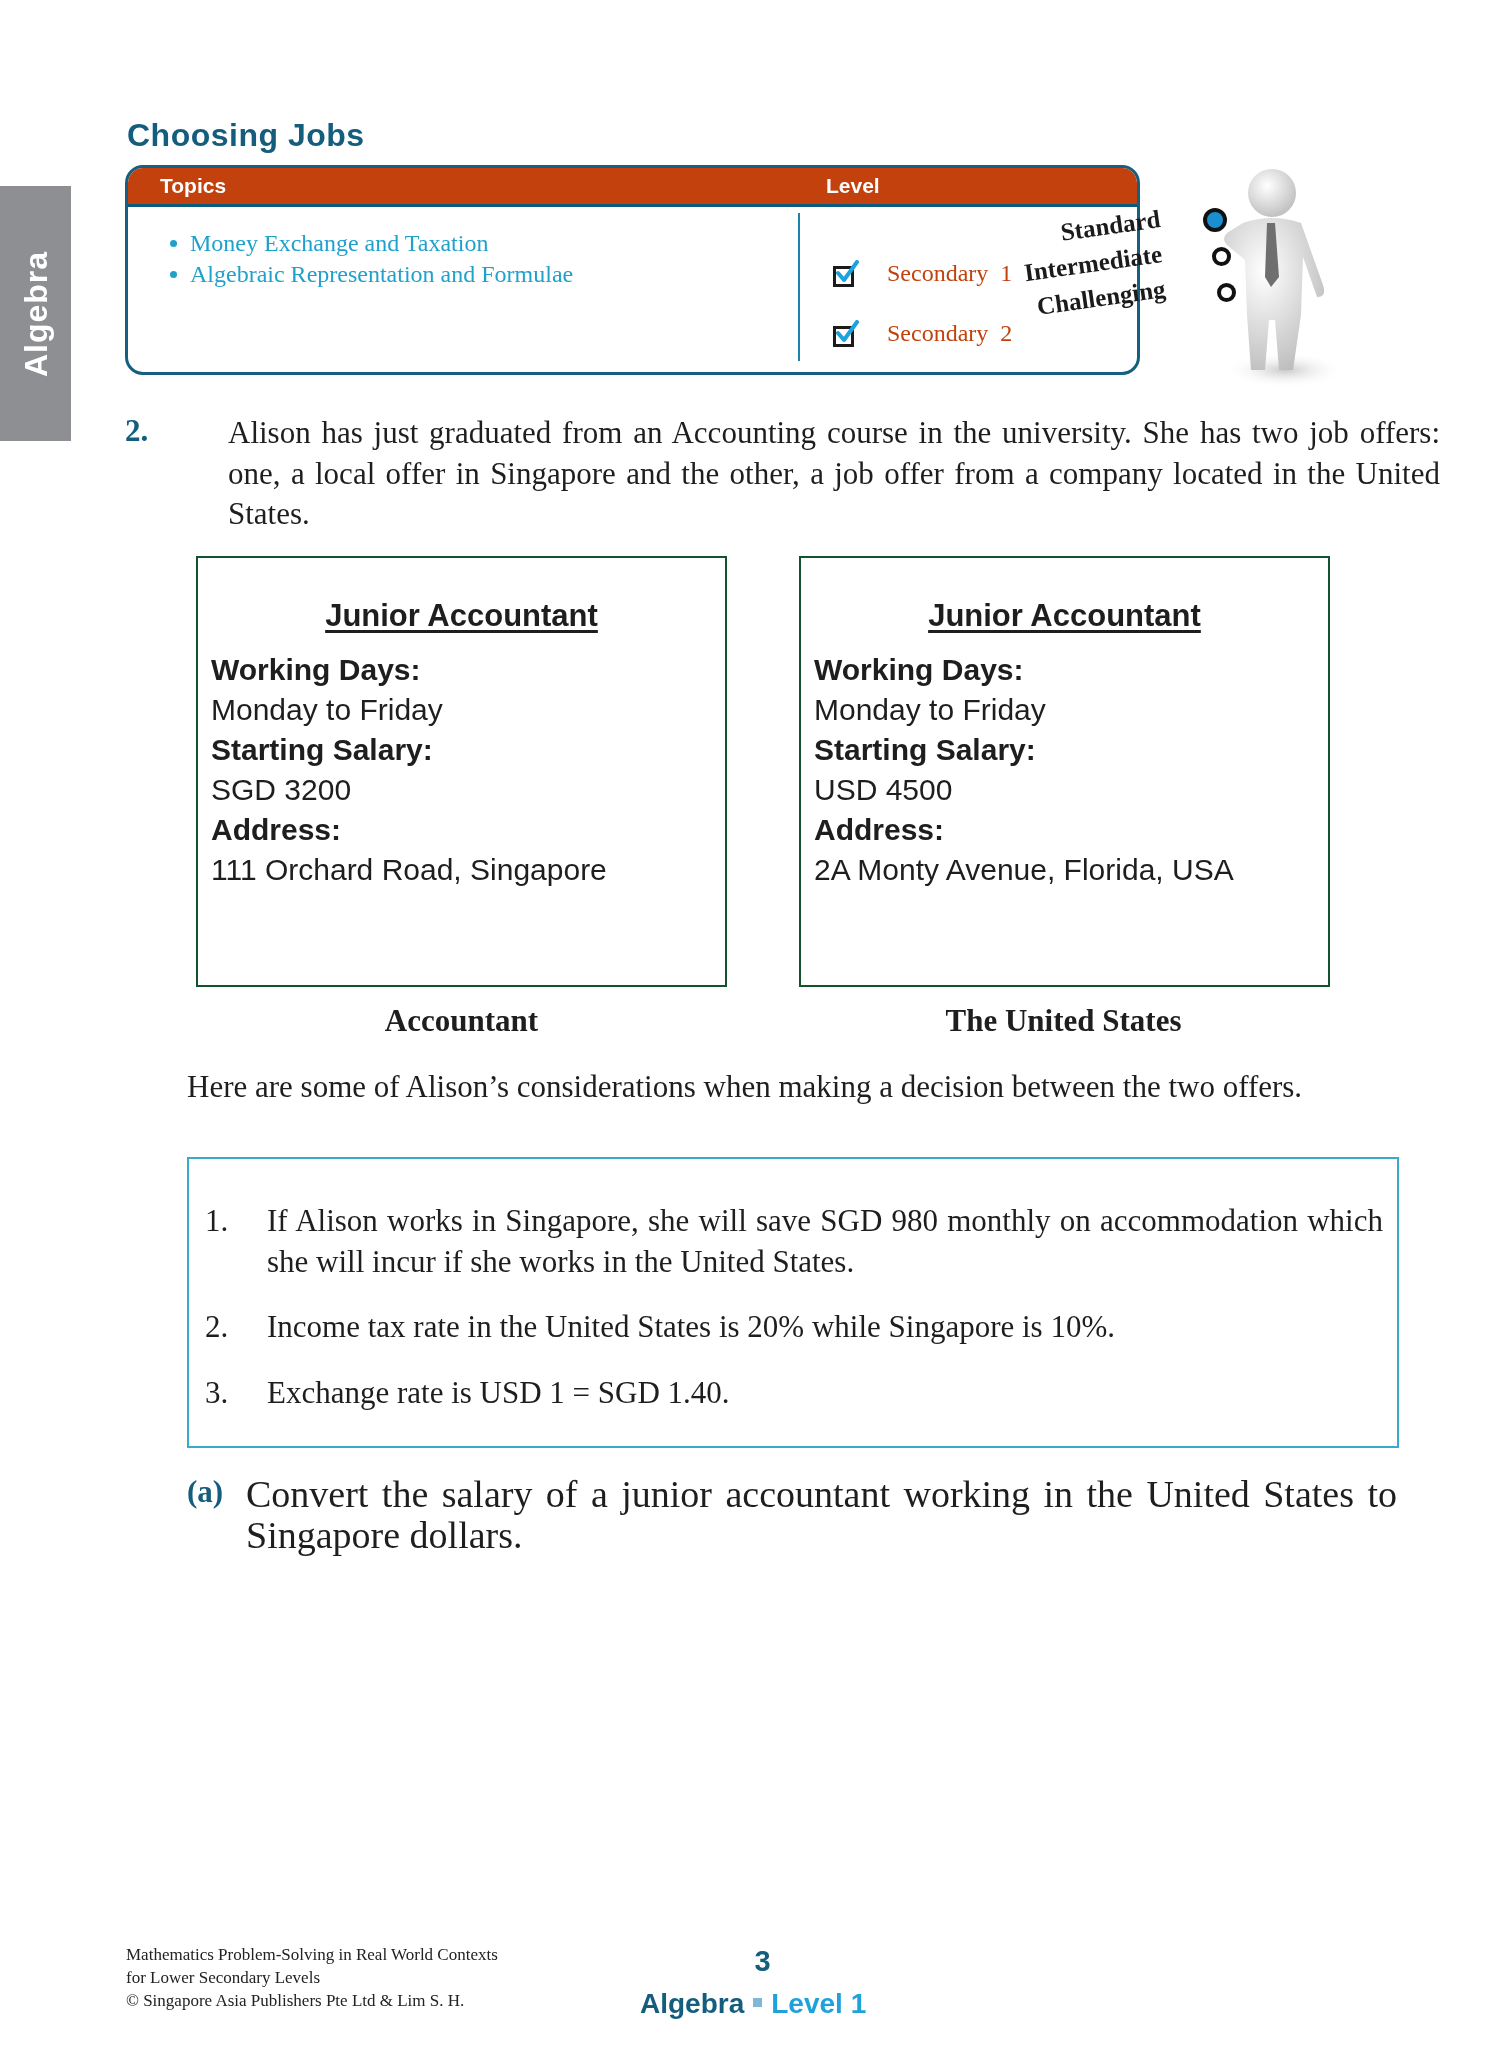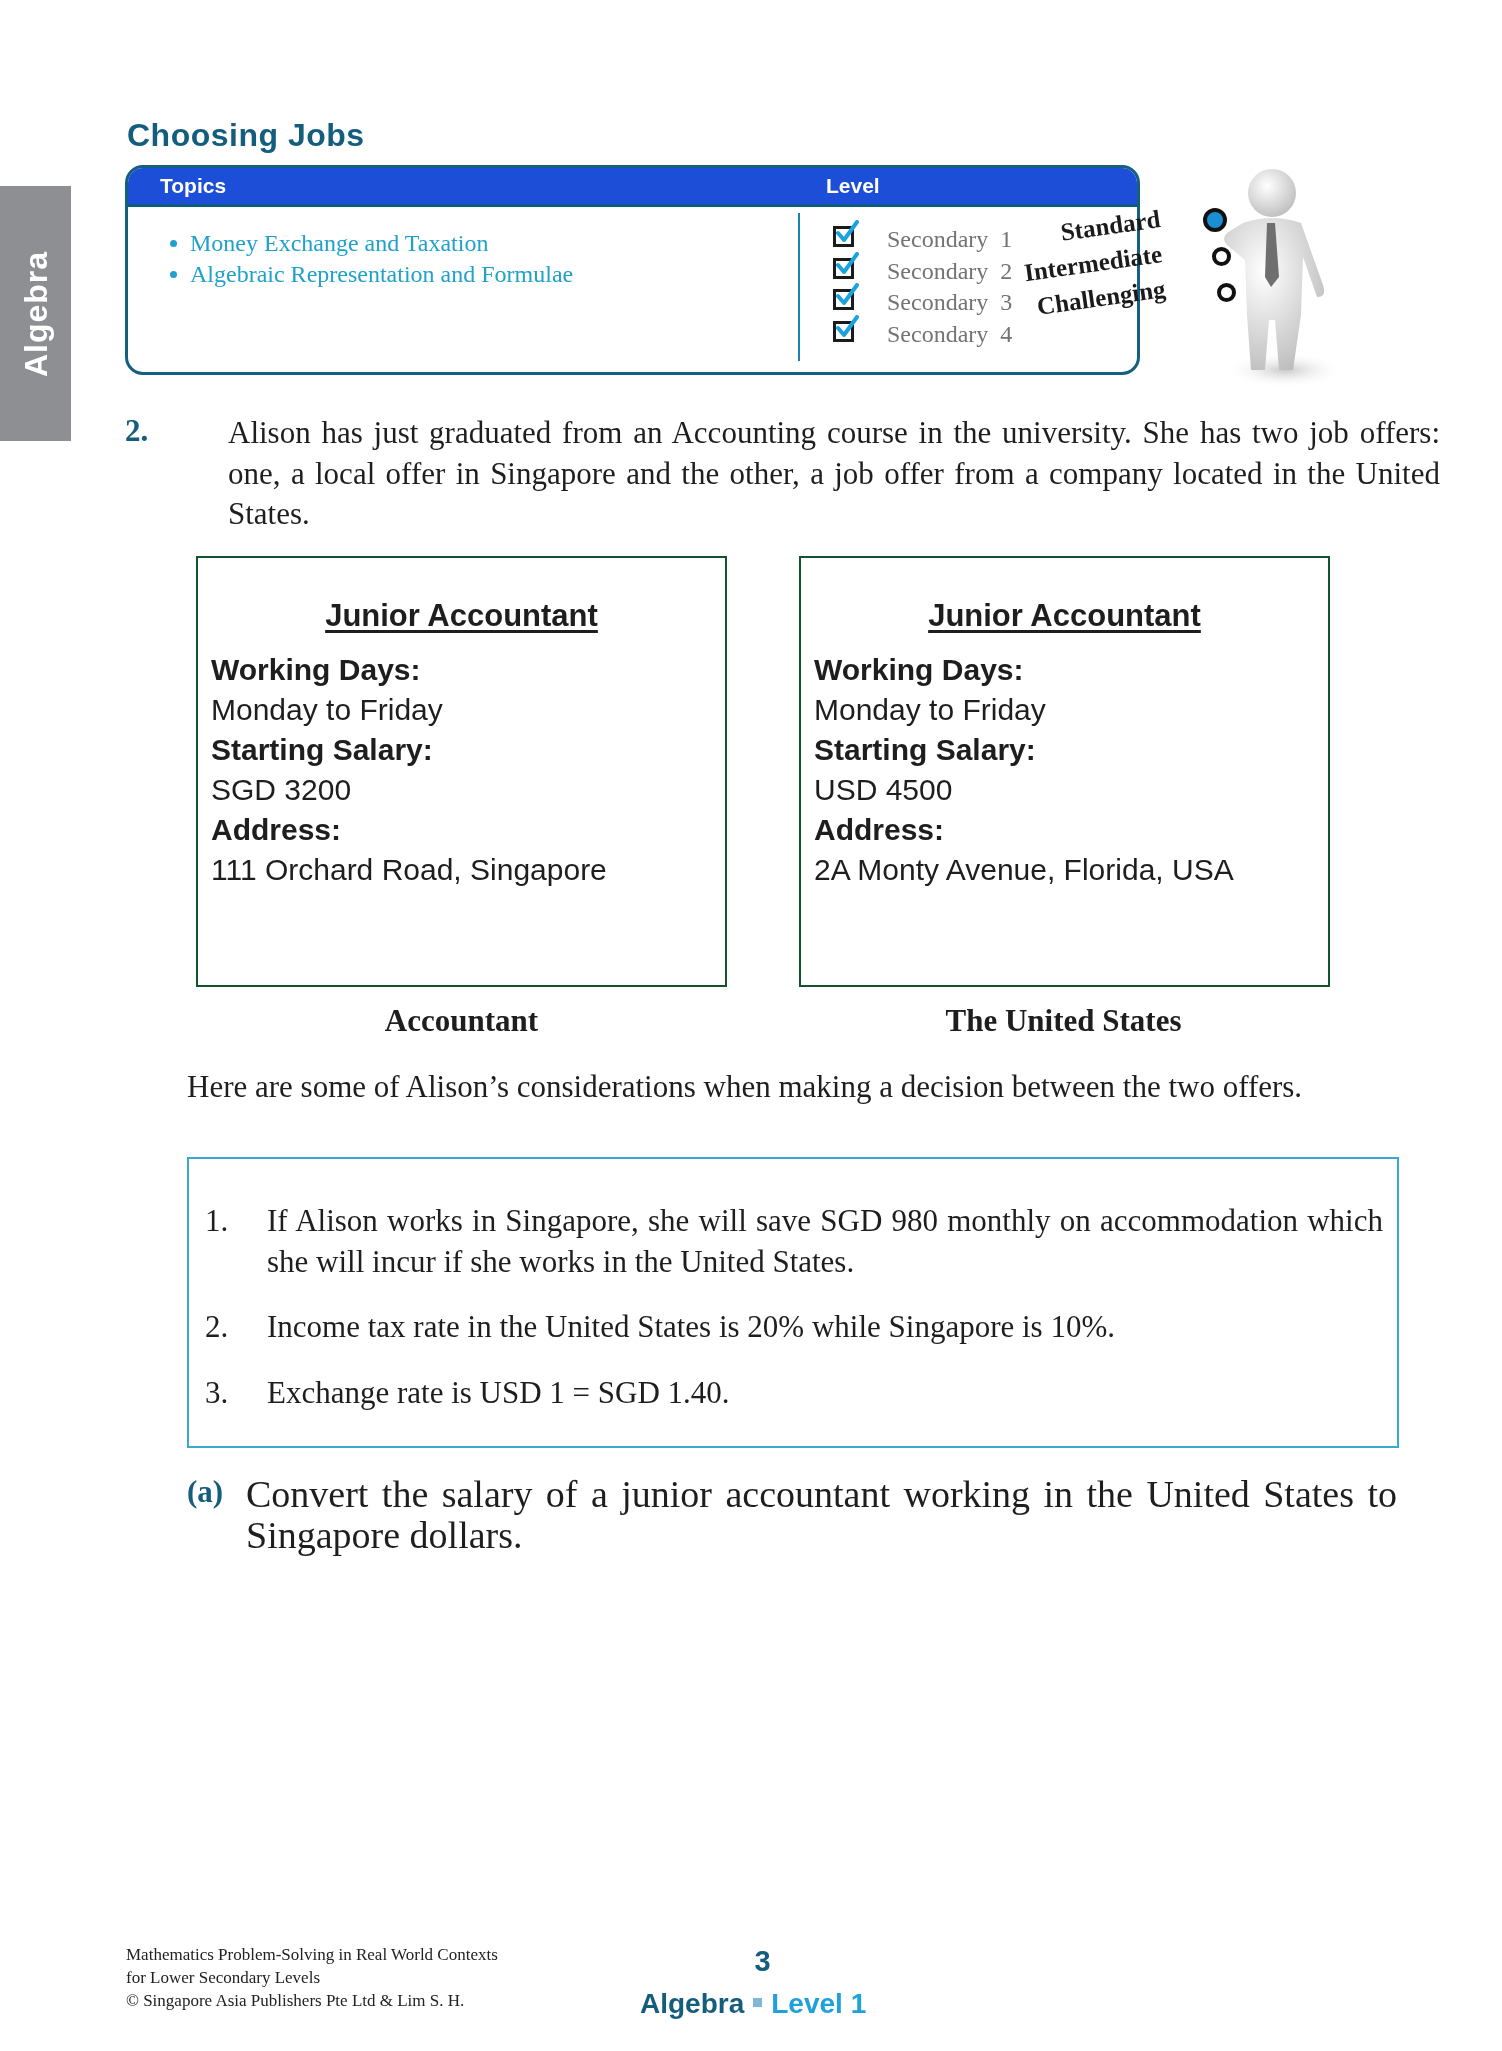--- a/index.html
+++ b/index.html
@@ -5,29 +5,29 @@
   html, body { margin: 0; padding: 0; }
   body { width: 1502px; height: 2051px; background: #ffffff; position: relative; overflow: hidden; font-family: "Liberation Serif", serif; color: #1e1e1e; }
   .abs { position: absolute; }
 
   .side-tab { left: 0; top: 186px; width: 71px; height: 255px; background: #8e8f92; }
   .side-tab span { position: absolute; left: 50%; top: 50%; transform: translate(-50%, -50%) rotate(-90deg); color: #fff; font-family: "Liberation Sans", sans-serif; font-weight: bold; font-size: 32px; letter-spacing: 1px; white-space: nowrap; }
 
   .title { left: 127px; top: 117px; font-family: "Liberation Sans", sans-serif; font-weight: bold; font-size: 32px; color: #145d7d; letter-spacing: 0.5px; }
 
   .topic-box { left: 125px; top: 165px; width: 1015px; height: 210px; border: 3px solid #155f7f; border-radius: 18px; box-sizing: border-box; overflow: hidden; background: #fff; }
-  .topic-head { position: absolute; left: 0; top: 0; right: 0; height: 36px; background: #1d4ed8; border-bottom: 3px solid #0b5a80; }
+  .topic-head { position: absolute; left: 0; top: 0; right: 0; height: 36px; background: #c2410c; border-bottom: 3px solid #0b5a80; }
   .topic-head .lbl { position: absolute; top: 6px; color: #fff; font-family: "Liberation Sans", sans-serif; font-weight: bold; font-size: 21px; }
   .divider { position: absolute; left: 670px; top: 45px; width: 2px; height: 148px; background: #1a82ad; }
   .topics-list { position: absolute; left: 24px; top: 44px; margin: 16px; padding: 0; list-style: none; }
   .topics-list li { font-size: 24px; color: #1fa1cc; line-height: 31px; position: relative; padding-left: 22px; }
   .topics-list li .bullet { position: absolute; left: 2px; top: 12px; width: 7px; height: 7px; border-radius: 50%; background: #1fa1cc; }
 
   .levels { position: absolute; left: 695px; top: 58px; }
-  .level-row { height: 31.5px; display: flex; align-items: flex-start; font-size: 24px; color: #737373; }
+  .level-row { height: 31.5px; display: flex; align-items: flex-end; font-size: 24px; color: #c2410c; margin-top: 29px; }
   .checkbox { width: 15px; height: 15px; border: 3px solid #1b1b1b; position: relative; margin-right: 33px; margin-left: 10px; box-sizing: content-box; }
   .checkbox svg { position: absolute; left: -1px; top: -9px; }
   .level-row .lvl-num { margin-left: 12px; }
 
   .difficulty { left: 1040px; top: 205px; width: 200px; height: 120px; }
   .diff-item { position: absolute; font-weight: bold; font-size: 25px; color: #1b1b1b; white-space: nowrap; transform-origin: right center; }
   .radio { position: absolute; width: 11px; height: 11px; border: 4px solid #111; border-radius: 50%; background: #fff; }
   .radio.sel { width: 16px; height: 16px; border-width: 4px; background: #1a8fd1; }
 
   .figure { left: 1205px; top: 165px; width: 140px; height: 225px; }

